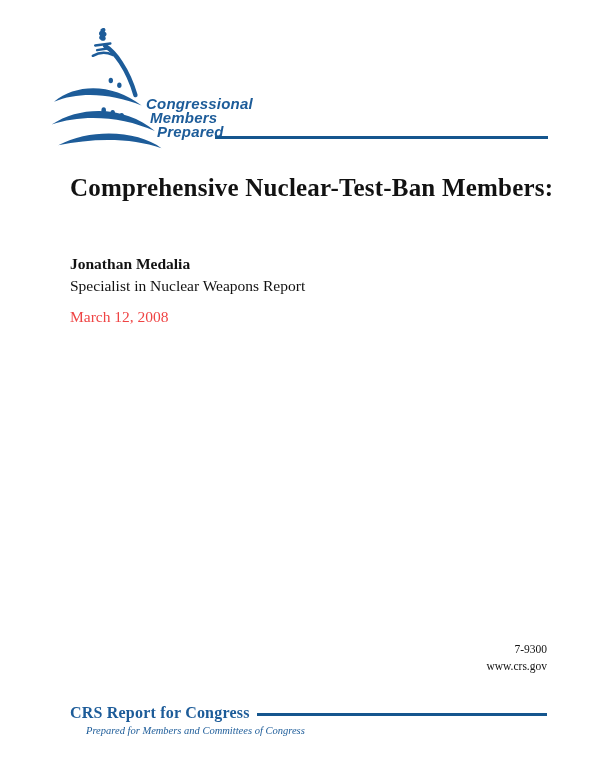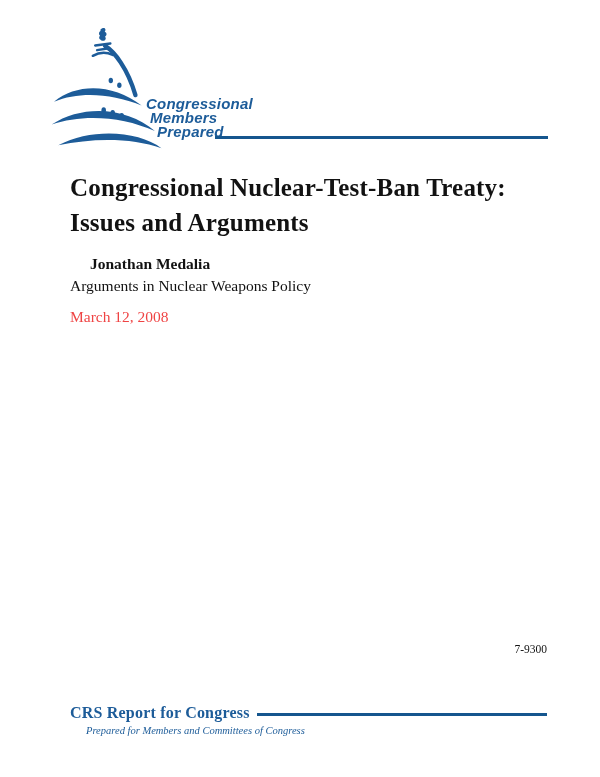--- a/index.html
+++ b/index.html
@@ -63,21 +63,21 @@
   }
   .title span { display: block; }
   .author {
     position: absolute;
     left: 70px;
     top: 253px;
     font-size: 15.5px;
     line-height: 22px;
     color: #121212;
   }
-  .author .name { font-weight: bold; margin-left: 20px; }
+  .author .name { font-weight: bold; }
   .date {
     position: absolute;
     left: 70px;
     top: 308px;
     font-size: 15.5px;
     color: #ef4444;
   }
 
   
   .contact {
@@ -151,33 +151,33 @@
   </svg>
 
   <div class="logo-text">
     <div class="lt1">Congressional</div>
     <div class="lt2">Members</div>
     <div class="lt3">Prepared</div>
   </div>
   <div class="logo-rule"></div>
 
   <h1 class="title">
-    <span>Congressional Nuclear-Test-Ban Treaty:</span>
-    <span>Issues and Arguments</span>
+    <span>Comprehensive Nuclear-Test-Ban Members:</span>
   </h1>
 
   <div class="author">
     <div class="name">Jonathan Medalia</div>
-    <div class="role">Arguments in Nuclear Weapons Policy</div>
+    <div class="role">Specialist in Nuclear Weapons Report</div>
   </div>
 
   <div class="date">March 12, 2008</div>
 
   <div class="contact">
     <div>7-9300</div>
+    <div>www.crs.gov</div>
   </div>
 
   <div class="footer-brand-row">
     <span class="footer-brand">CRS Report for Congress</span>
     <span class="footer-rule"></span>
   </div>
   <div class="footer-tagline">Prepared for Members and Committees of Congress</div>
 
 </div>
 

